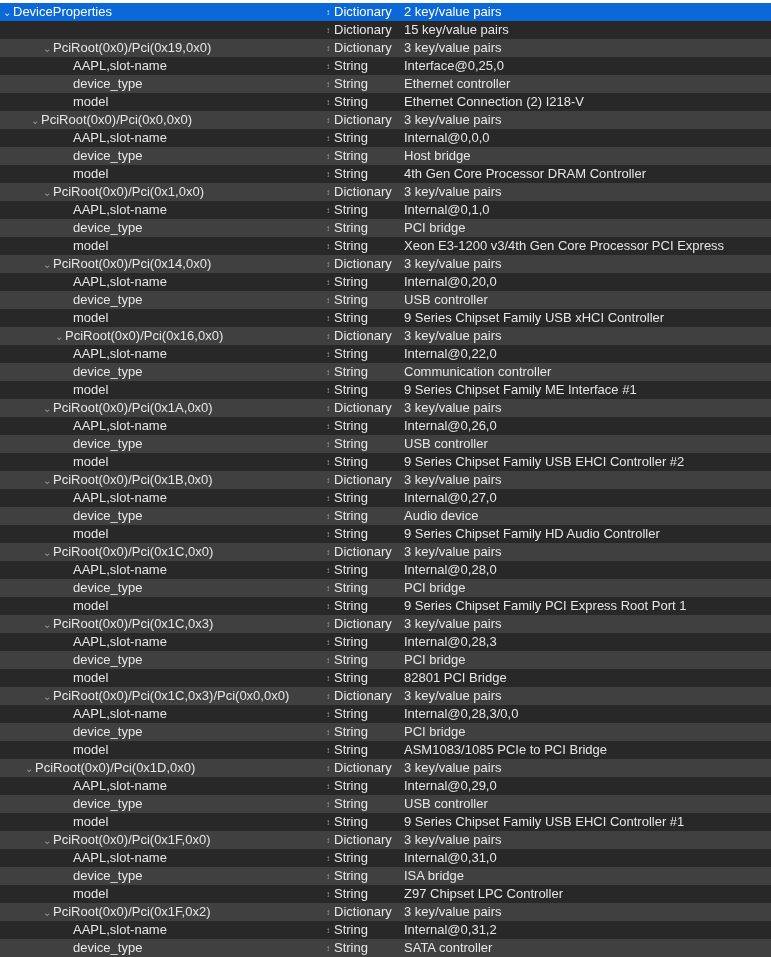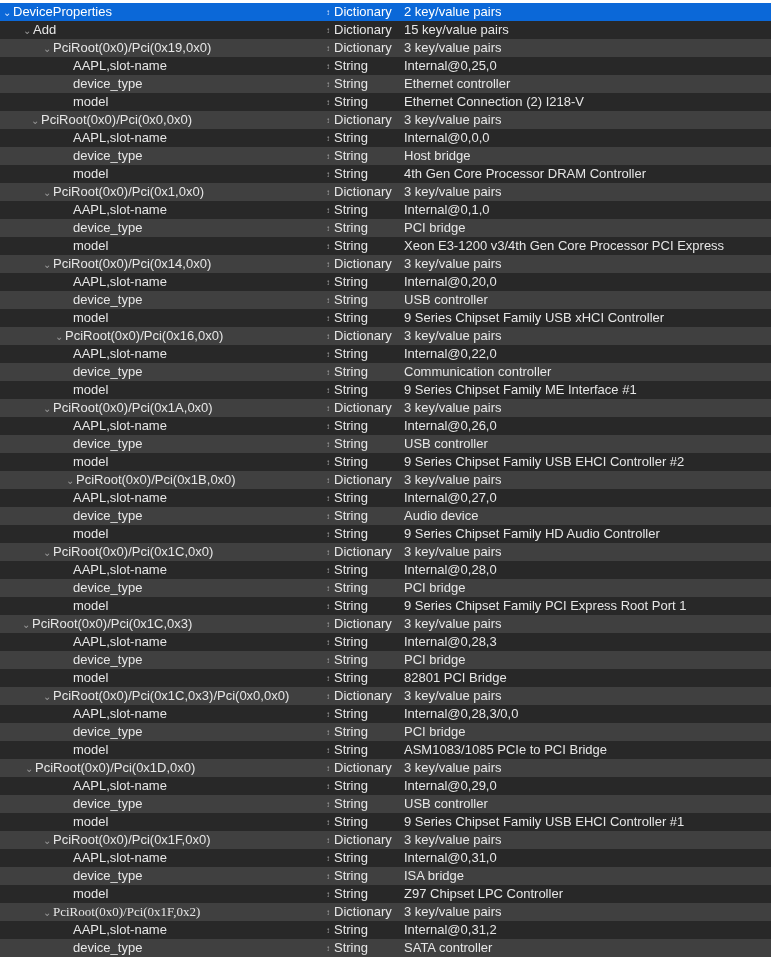--- a/index.html
+++ b/index.html
@@ -22,33 +22,32 @@
 <body>
 
 <div class="top"></div>
 <div id="outline">
     <div class="row sel">
       <div class="key" style="padding-left: 3px;"><span class="chev">⌄</span><span>DeviceProperties</span></div>
       <div class="type"><span class="updown">↕</span><span>Dictionary</span></div>
       <div class="val">2 key/value pairs</div>
     </div>
     <div class="row odd">
-      <div class="key" style="padding-left: 23px;"><span class="chev">⌄</span><span>Add</span></div>
       <div class="type"><span class="updown">↕</span><span>Dictionary</span></div>
       <div class="val">15 key/value pairs</div>
     </div>
     <div class="row even">
       <div class="key" style="padding-left: 43px;"><span class="chev">⌄</span><span>PciRoot(0x0)/Pci(0x19,0x0)</span></div>
       <div class="type"><span class="updown">↕</span><span>Dictionary</span></div>
       <div class="val">3 key/value pairs</div>
     </div>
     <div class="row odd">
       <div class="key" style="padding-left: 63px;"><span class="chev"></span><span>AAPL,slot-name</span></div>
       <div class="type"><span class="updown">↕</span><span>String</span></div>
-      <div class="val">Internal@0,25,0</div>
+      <div class="val">Interface@0,25,0</div>
     </div>
     <div class="row even">
       <div class="key" style="padding-left: 63px;"><span class="chev"></span><span>device_type</span></div>
       <div class="type"><span class="updown">↕</span><span>String</span></div>
       <div class="val">Ethernet controller</div>
     </div>
     <div class="row odd">
       <div class="key" style="padding-left: 63px;"><span class="chev"></span><span>model</span></div>
       <div class="type"><span class="updown">↕</span><span>String</span></div>
       <div class="val">Ethernet Connection (2) I218-V</div>
@@ -147,21 +146,21 @@
       <div class="key" style="padding-left: 63px;"><span class="chev"></span><span>device_type</span></div>
       <div class="type"><span class="updown">↕</span><span>String</span></div>
       <div class="val">USB controller</div>
     </div>
     <div class="row odd">
       <div class="key" style="padding-left: 63px;"><span class="chev"></span><span>model</span></div>
       <div class="type"><span class="updown">↕</span><span>String</span></div>
       <div class="val">9 Series Chipset Family USB EHCI Controller #2</div>
     </div>
     <div class="row even">
-      <div class="key" style="padding-left: 66px;"><span class="chev">⌄</span><span>PciRoot(0x0)/Pci(0x1B,0x0)</span></div>
+      <div class="key" style="padding-left: 43px;"><span class="chev">⌄</span><span>PciRoot(0x0)/Pci(0x1B,0x0)</span></div>
       <div class="type"><span class="updown">↕</span><span>Dictionary</span></div>
       <div class="val">3 key/value pairs</div>
     </div>
     <div class="row odd">
       <div class="key" style="padding-left: 63px;"><span class="chev"></span><span>AAPL,slot-name</span></div>
       <div class="type"><span class="updown">↕</span><span>String</span></div>
       <div class="val">Internal@0,27,0</div>
     </div>
     <div class="row even">
       <div class="key" style="padding-left: 63px;"><span class="chev"></span><span>device_type</span></div>
@@ -187,21 +186,21 @@
       <div class="key" style="padding-left: 63px;"><span class="chev"></span><span>device_type</span></div>
       <div class="type"><span class="updown">↕</span><span>String</span></div>
       <div class="val">PCI bridge</div>
     </div>
     <div class="row odd">
       <div class="key" style="padding-left: 63px;"><span class="chev"></span><span>model</span></div>
       <div class="type"><span class="updown">↕</span><span>String</span></div>
       <div class="val">9 Series Chipset Family PCI Express Root Port 1</div>
     </div>
     <div class="row even">
-      <div class="key" style="padding-left: 22px;"><span class="chev">⌄</span><span>PciRoot(0x0)/Pci(0x1C,0x3)</span></div>
+      <div class="key" style="padding-left: 43px;"><span class="chev">⌄</span><span>PciRoot(0x0)/Pci(0x1C,0x3)</span></div>
       <div class="type"><span class="updown">↕</span><span>Dictionary</span></div>
       <div class="val">3 key/value pairs</div>
     </div>
     <div class="row odd">
       <div class="key" style="padding-left: 63px;"><span class="chev"></span><span>AAPL,slot-name</span></div>
       <div class="type"><span class="updown">↕</span><span>String</span></div>
       <div class="val">Internal@0,28,3</div>
     </div>
     <div class="row even">
       <div class="key" style="padding-left: 63px;"><span class="chev"></span><span>device_type</span></div>
@@ -267,21 +266,21 @@
       <div class="key" style="padding-left: 63px;"><span class="chev"></span><span>device_type</span></div>
       <div class="type"><span class="updown">↕</span><span>String</span></div>
       <div class="val">ISA bridge</div>
     </div>
     <div class="row odd">
       <div class="key" style="padding-left: 63px;"><span class="chev"></span><span>model</span></div>
       <div class="type"><span class="updown">↕</span><span>String</span></div>
       <div class="val">Z97 Chipset LPC Controller</div>
     </div>
     <div class="row even">
-      <div class="key" style="padding-left: 43px; font-family: Liberation Serif, serif;"><span class="chev">⌄</span><span>PciRoot(0x0)/Pci(0x1F,0x2)</span></div>
+      <div class="key" style="padding-left: 43px;"><span class="chev">⌄</span><span>PciRoot(0x0)/Pci(0x1F,0x2)</span></div>
       <div class="type"><span class="updown">↕</span><span>Dictionary</span></div>
       <div class="val">3 key/value pairs</div>
     </div>
     <div class="row odd">
       <div class="key" style="padding-left: 63px;"><span class="chev"></span><span>AAPL,slot-name</span></div>
       <div class="type"><span class="updown">↕</span><span>String</span></div>
       <div class="val">Internal@0,31,2</div>
     </div>
     <div class="row even">
       <div class="key" style="padding-left: 63px;"><span class="chev"></span><span>device_type</span></div>

